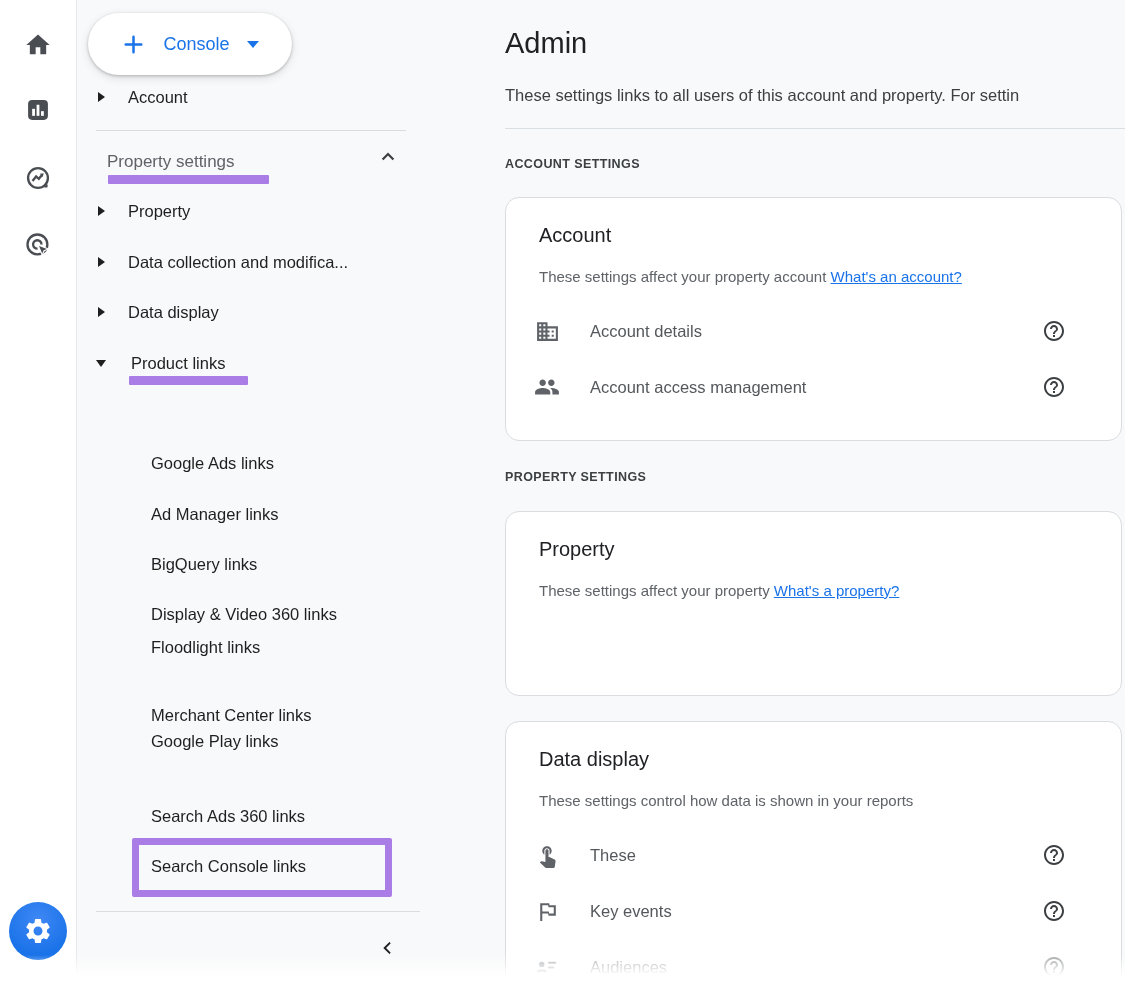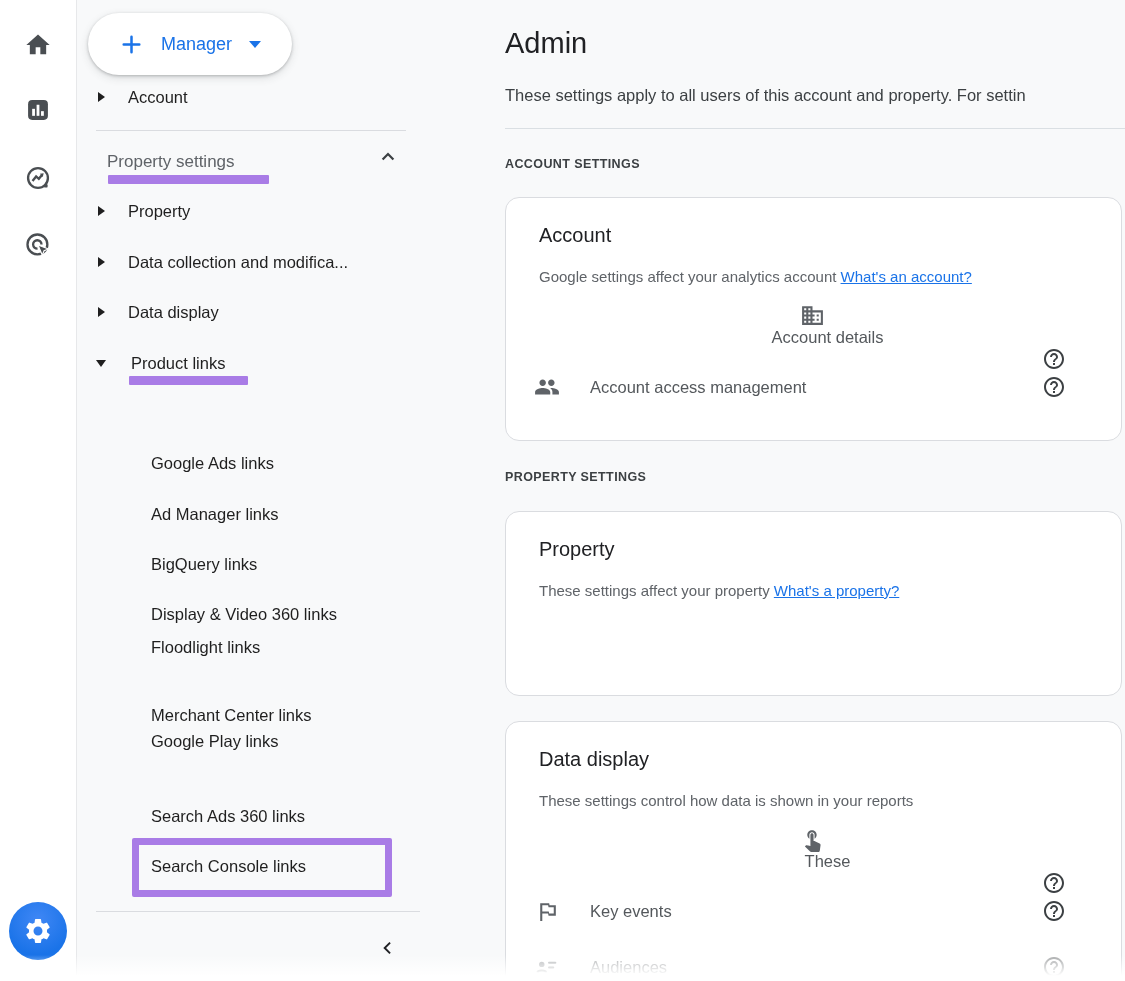--- a/index.html
+++ b/index.html
@@ -45,21 +45,21 @@
   .main-subtitle{position:absolute;left:505px;top:86px;font-size:16.5px;color:#3c4043;white-space:nowrap;}
   .main-divider{position:absolute;left:505px;top:128px;width:620px;height:1px;background:#dadfe3;}
   .section-label{position:absolute;left:505px;font-size:12.5px;font-weight:700;color:#3c4043;
         letter-spacing:.4px;}
   .card{position:absolute;left:505px;width:617px;background:#fff;border:1px solid #dadce0;
         border-radius:14px;box-sizing:border-box;padding-top:26px;}
   .card-title{font-size:20px;font-weight:400;color:#202124;margin-left:33px;}
   .card-desc{margin-top:21px;margin-left:33px;font-size:15px;color:#5f6368;}
   .card-desc a{color:var(--accent-blue,#1a73e8);text-decoration:underline;cursor:pointer;}
   .card-row{display:flex;align-items:center;height:56px;padding-left:28px;cursor:pointer;}
-  .card-row.first{margin-top:18px;flex-direction:column;}
+  .card-row.first{margin-top:18px;}
   .row-icon{width:26px;height:26px;margin-right:30px;display:flex;align-items:center;justify-content:center;}
   .row-label{font-size:16.5px;font-weight:500;color:#54585c;}
   .help-btn{margin-left:auto;margin-right:55px;width:24px;height:24px;cursor:pointer;}
   .faded{opacity:.45;}
   
   .bottom-fade{position:absolute;left:0;bottom:0;width:100%;height:26px;z-index:100;pointer-events:none;
         background:linear-gradient(rgba(255,255,255,0),#ffffff 80%);}
 </style>
 </head>
 <body>
@@ -101,21 +101,21 @@
 </div>
 
 <div class="sidebar">
 
   <div class="create-pill">
     <span style="display:flex;">
       <svg width="25" height="25" viewBox="0 0 24 24" fill="none">
           <path d="M12 4.5v15M4.5 12h15" stroke="#1a73e8" stroke-width="2.4" stroke-linecap="round"></path>
         </svg>
     </span>
-    <span class="create-label">Manager</span>
+    <span class="create-label">Console</span>
     <span class="caret-down"></span>
   </div>
 
   <div class="nav-row" style="top:86px;">
     <span class="tri-right"></span>
     <span class="nav-label">Account</span>
   </div>
 
   <div class="sb-divider" style="left:20px;top:130px;width:310px;"></div>
 
@@ -183,29 +183,29 @@
         <path d="M14.5 5.5l-6.5 6.5 6.5 6.5" stroke="#202124" stroke-width="2.3"></path>
       </svg>
   </div>
 </div>
 
 <div class="annot annot-underline" style="left:108px;top:175px;width:161px;"></div>
 <div class="annot annot-underline" style="left:129px;top:376px;width:119px;"></div>
 <div class="annot annot-box" style="left:132px;top:838px;width:246px;height:45px;"></div>
 
 <h1 class="main-title" style="margin:0;">Admin</h1>
-<div class="main-subtitle">These settings apply to all users of this account and property. For settin</div>
+<div class="main-subtitle">These settings links to all users of this account and property. For settin</div>
 <div class="main-divider"></div>
 
 <div class="section-label" style="top:157px;">ACCOUNT SETTINGS</div>
 
 <div class="card" style="top:197px;height:244px;">
   <div class="card-title">Account</div>
   <div class="card-desc">
-    <span>Google settings affect your analytics account </span><a>What's an account?</a>
+    <span>These settings affect your property account </span><a>What's an account?</a>
   </div>
   <div class="card-row first">
     <span class="row-icon">
       <svg width="25" height="25" viewBox="0 0 24 24">
           <path fill="#5f6368" d="M12 7V3H2v18h20V7H12zM6 19H4v-2h2v2zm0-4H4v-2h2v2zm0-4H4V9h2v2zm0-4H4V5h2v2zm4 12H8v-2h2v2zm0-4H8v-2h2v2zm0-4H8V9h2v2zm0-4H8V5h2v2zm10 12h-8v-2h2v-2h-2v-2h2v-2h-2V9h8v10zm-2-8h-2v2h2v-2zm0 4h-2v2h2v-2z"></path>
         </svg>
     </span>
     <span class="row-label">Account details</span>
     <span class="help-btn">
       <svg width="24" height="24" viewBox="0 0 24 24">

